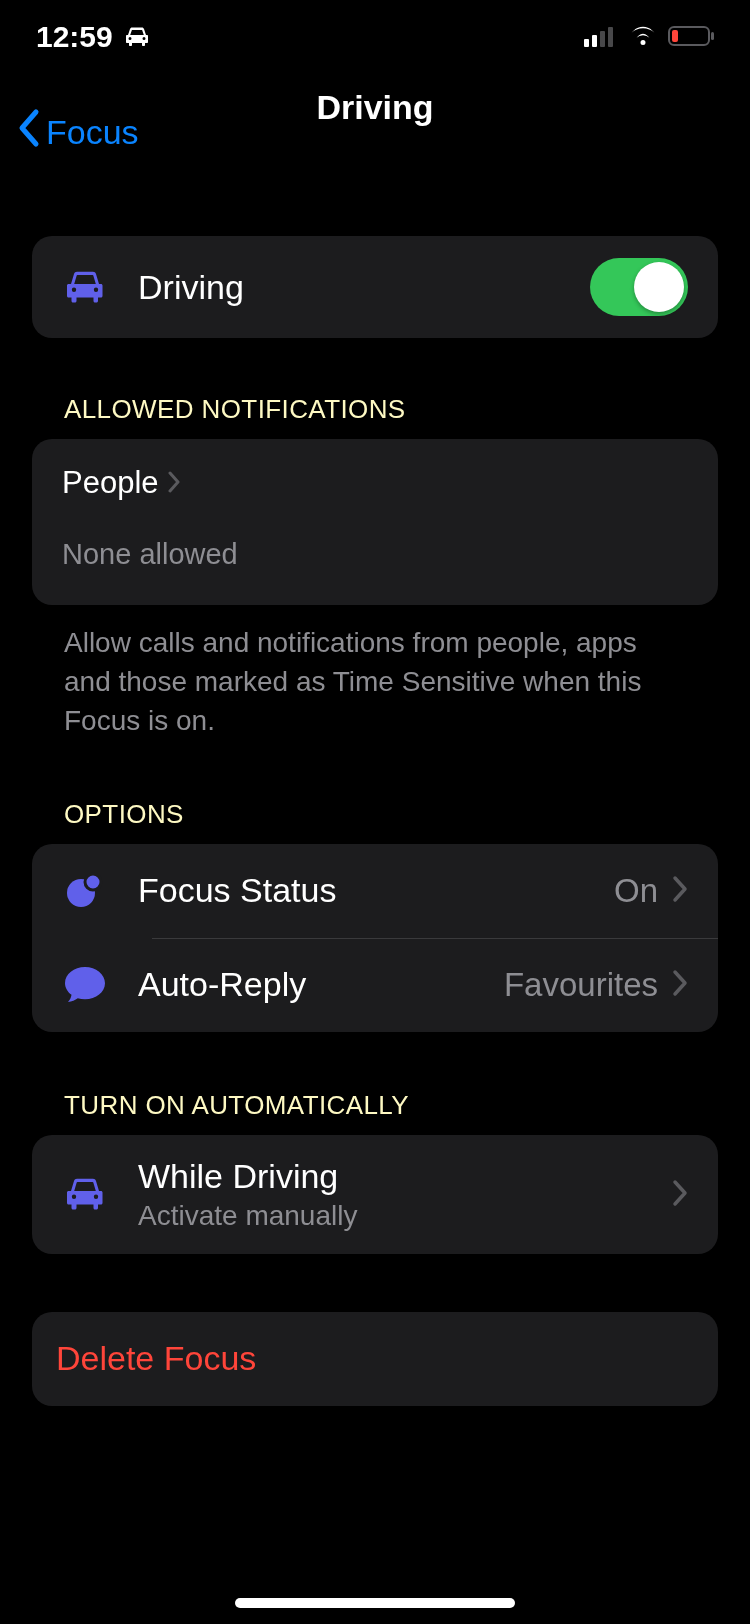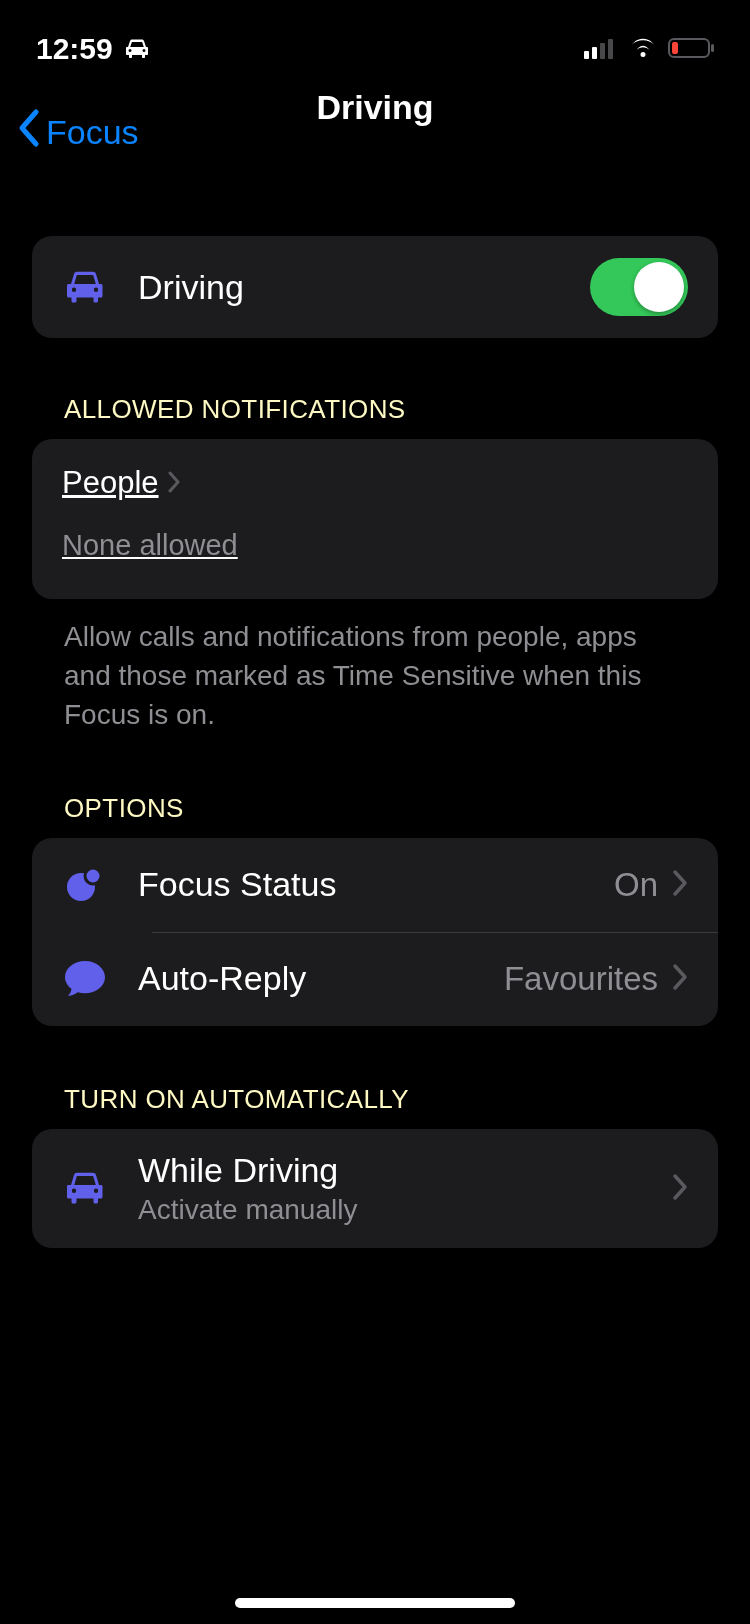--- a/index.html
+++ b/index.html
@@ -13,21 +13,21 @@
       height: 1624px;
       background: #000000;
       font-family: -apple-system, "SF Pro Text", "Helvetica Neue", Arial, sans-serif;
       color: #ffffff;
       position: relative;
       overflow: hidden;
     }
     
     .statusbar {
       position: absolute;
-      top: 16px;
+      top: 4px;
       left: 0;
       right: 0;
       height: 66px;
       display: flex;
       align-items: center;
       justify-content: space-between;
       padding: 0 34px 0 36px;
       font-size: 30px;
       font-weight: 600;
     }
@@ -168,22 +168,21 @@
       border-radius: 25px;
       background: #fff;
       box-shadow: 0 2px 4px rgba(0,0,0,0.3);
     }
     
     .people-row {
       flex-direction: column;
       align-items: flex-start;
       padding: 26px 30px 34px 30px;
       min-height: 160px;
-      gap: 28px;
-      text-decoration: underline;
+      gap: 37px;
     }
     .people-head {
       display: flex;
       align-items: center;
       gap: 8px;
     }
     .people-title {
       color: #fff;
       font-size: 31px;
     }
@@ -353,16 +352,23 @@
         </div>
         <span class="chevron">
           <svg width="16" height="28" viewBox="0 0 16 28" fill="none">
               <path d="M3 3l10 11L3 25" stroke="#5a5a5e" stroke-width="3.5" stroke-linecap="round" stroke-linejoin="round"></path>
             </svg>
         </span>
       </div>
     </div>
   </div>
 
+  <div class="group group5">
+    <div class="card">
+      <div class="row">
+        <div class="delete-title">Delete Focus</div>
+      </div>
+    </div>
+  </div>
 
 </div>
 
 <div class="home-indicator"></div>
 
 </body></html>

